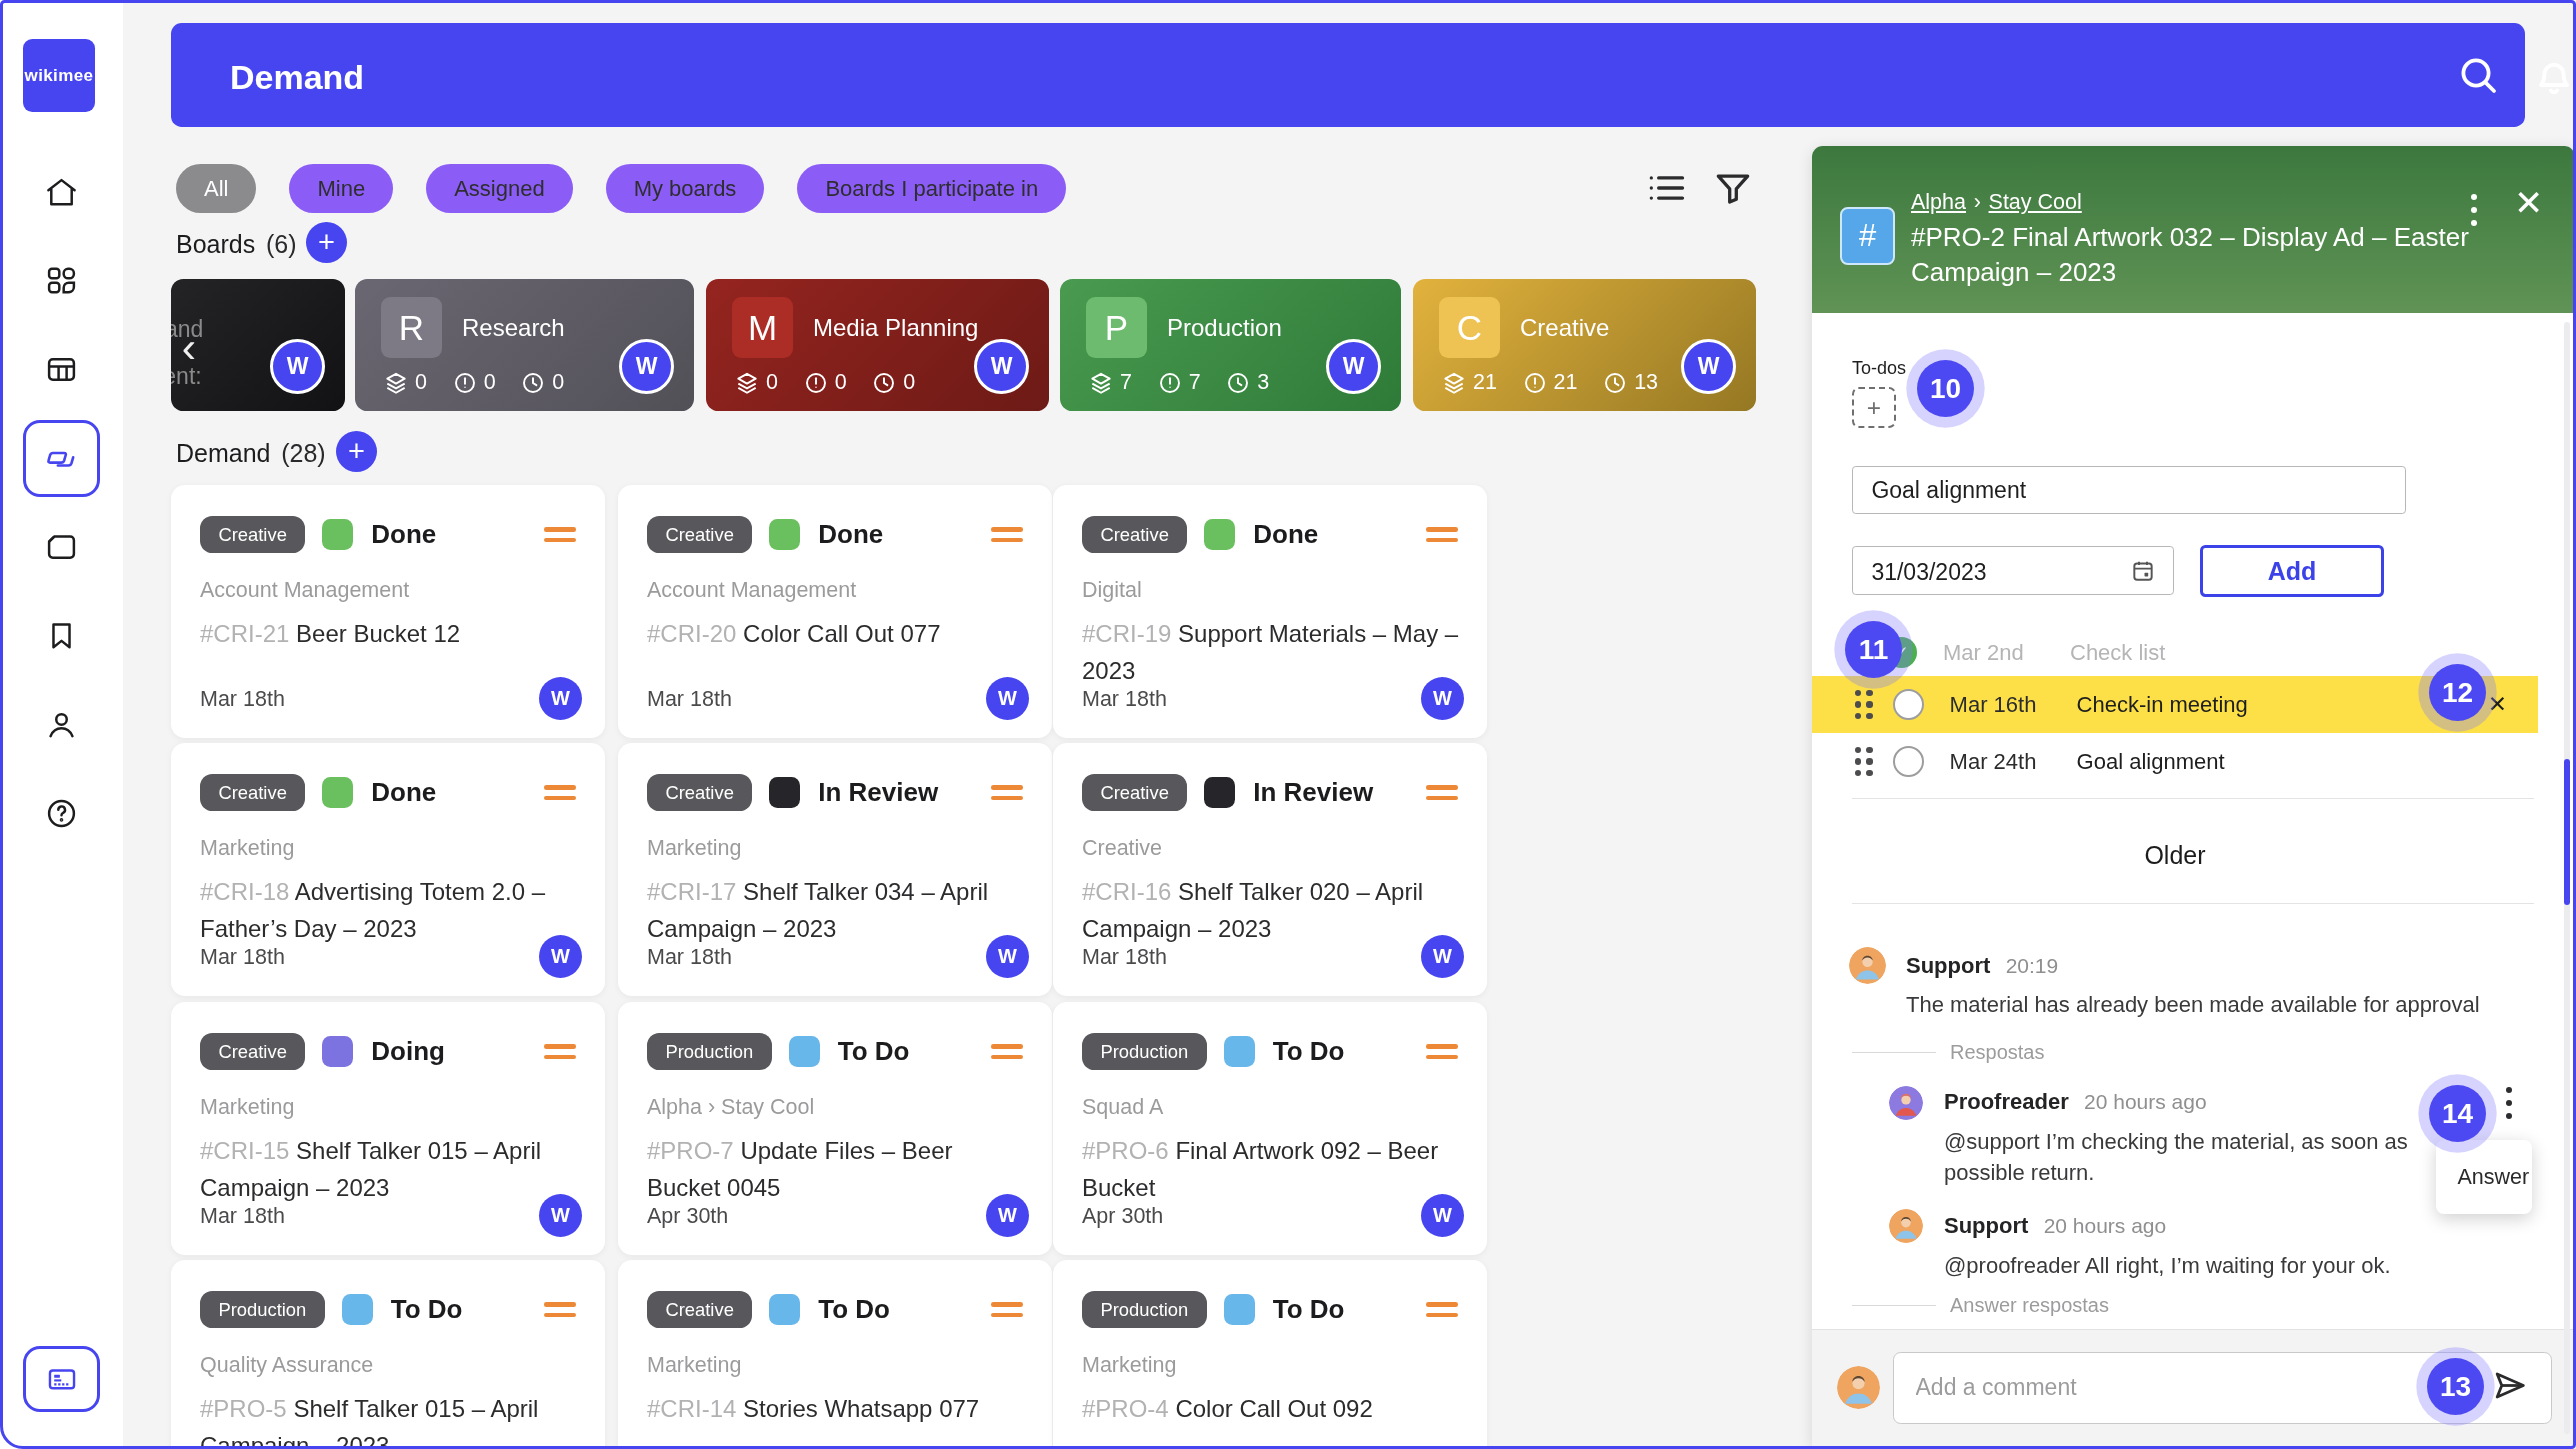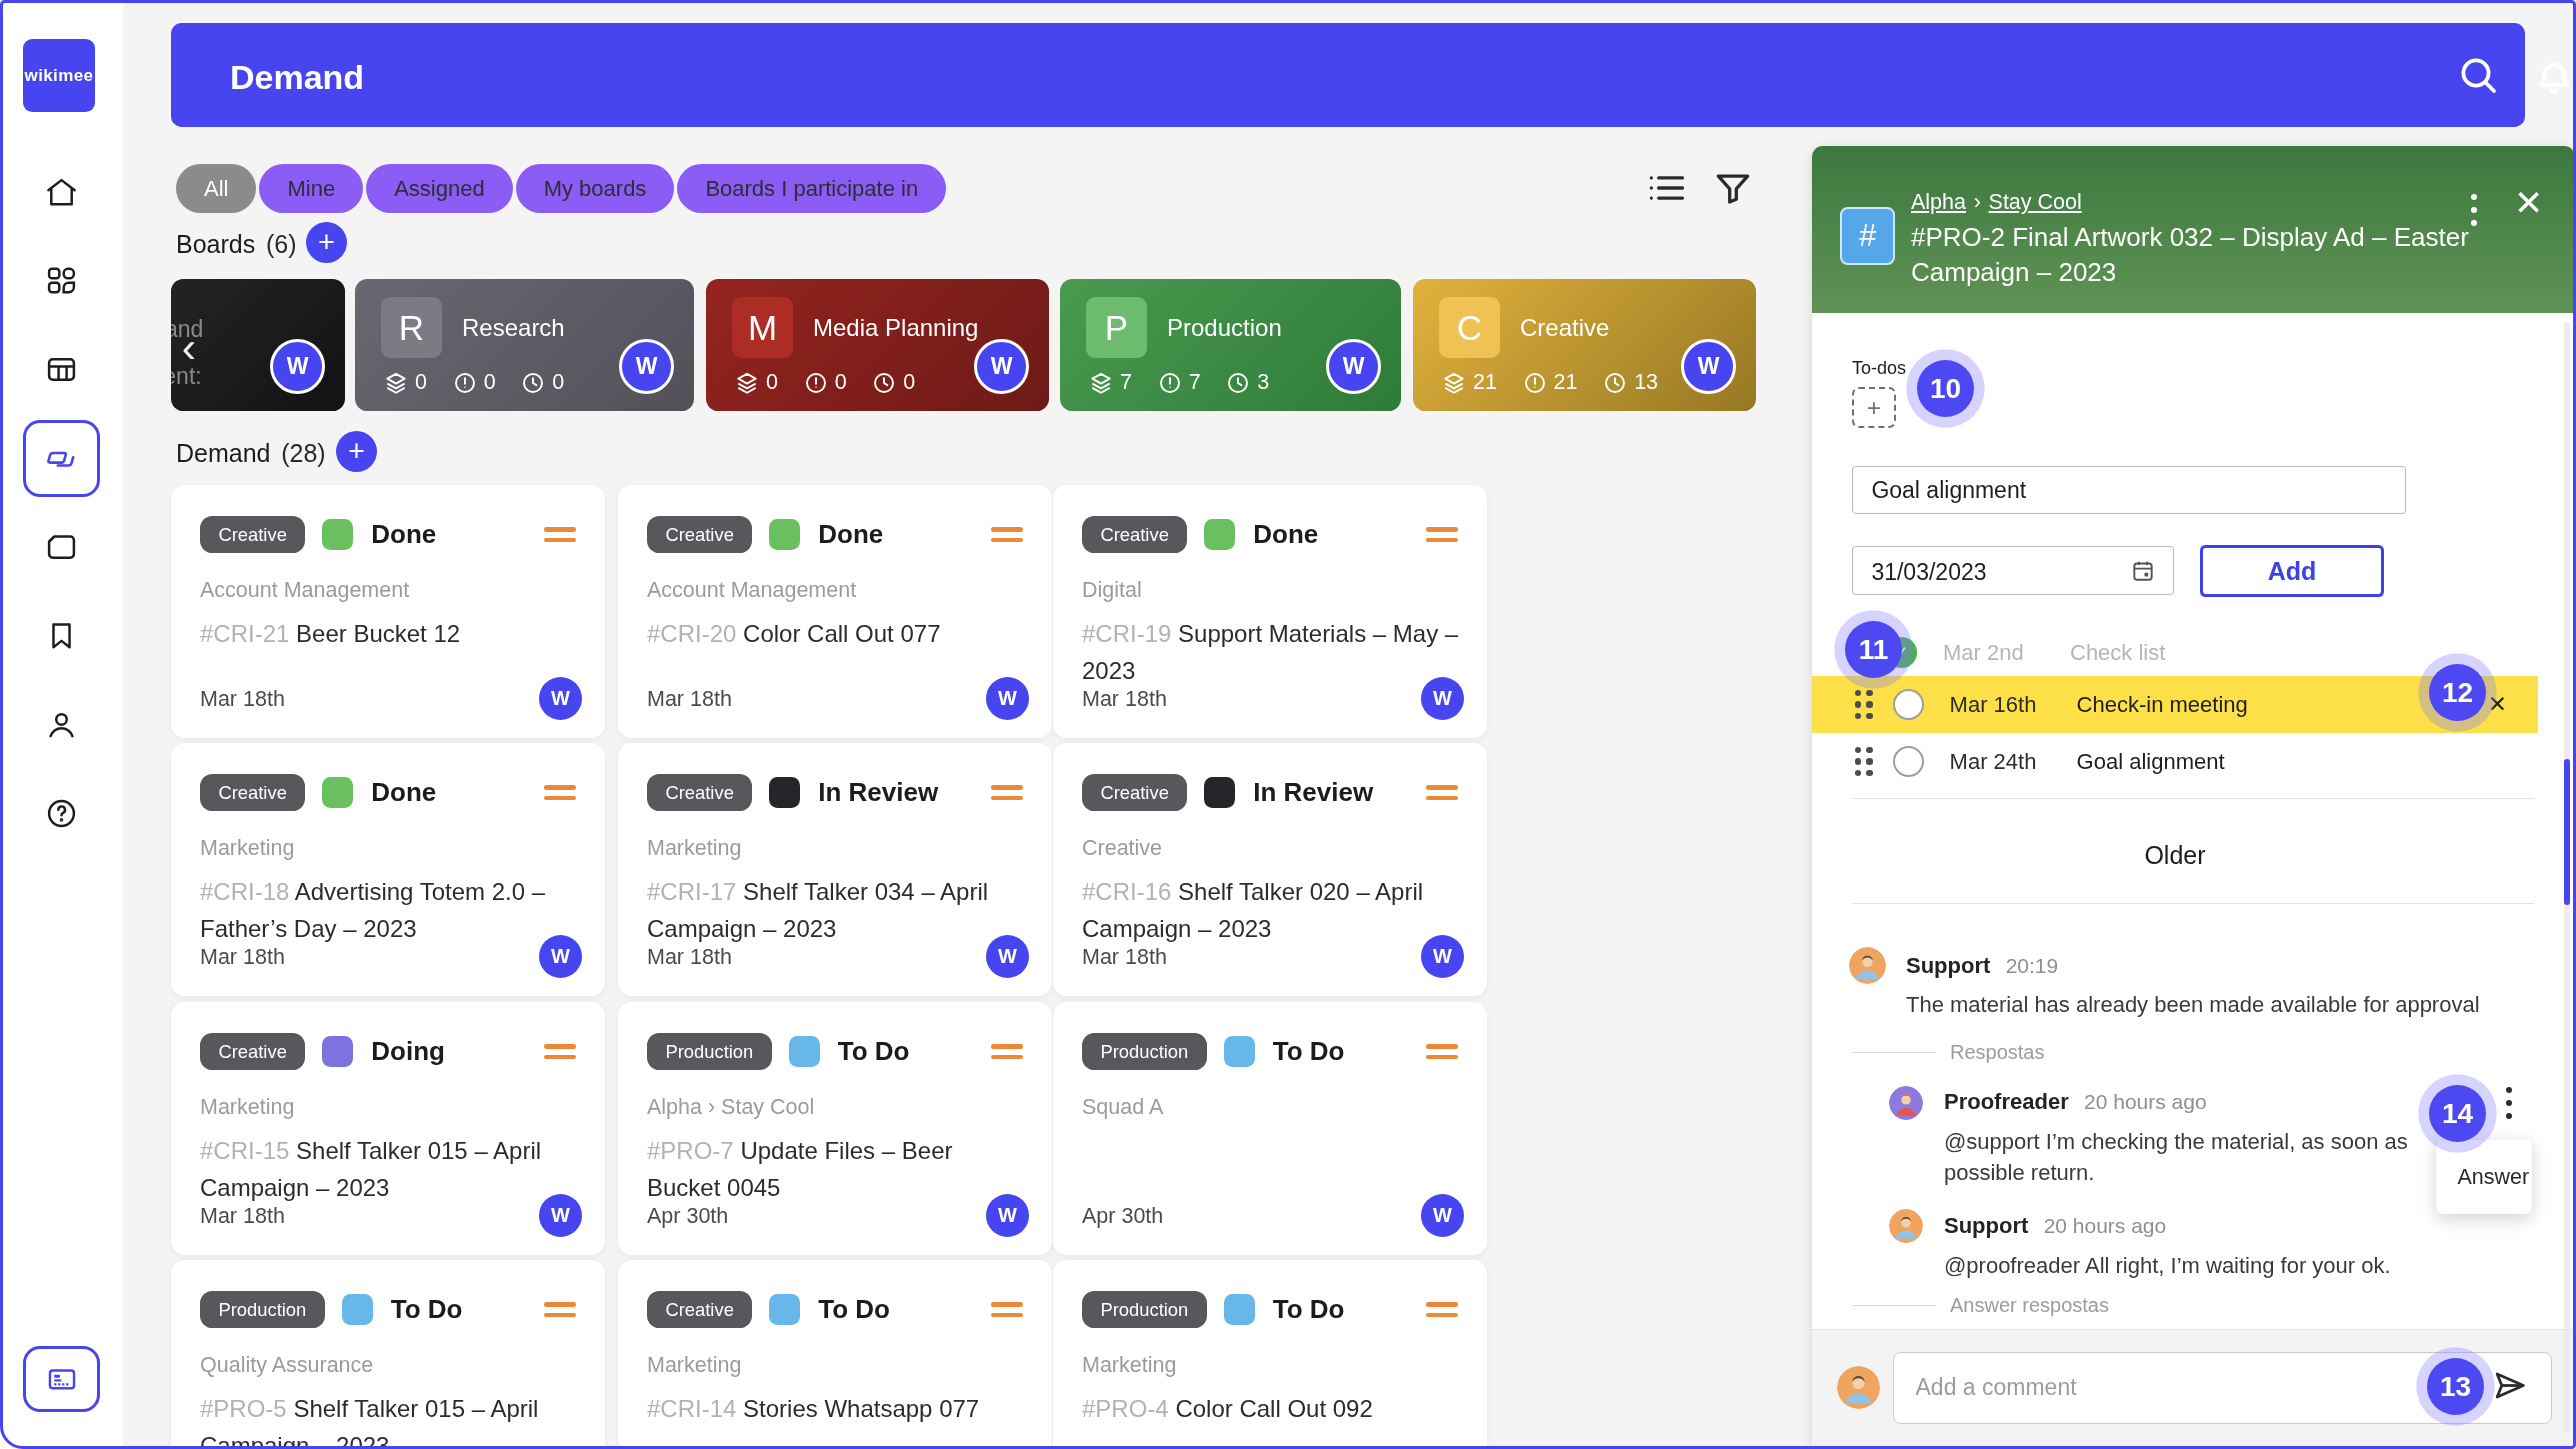--- a/index.html
+++ b/index.html
@@ -22,21 +22,21 @@
     display:flex; align-items:center; justify-content:center; color:#4645f0; }
   .bottom-box svg { width:34px; height:34px; }
 
   
   .header { position:absolute; left:171px; top:23px; width:2354px; height:104px; background:#4645f0; border-radius:10.7px; z-index:4; }
   .header-title { position:absolute; left:59px; top:35px; color:#fff; font-size:34px; font-weight:600; }
   .hd-ic { position:absolute; top:52px; width:48px; height:48px; color:#fff; transform:translateY(-50%); }
   .hd-ic svg { width:48px; height:48px; }
 
   
-  .tabs { position:absolute; left:176px; top:164px; display:flex; gap:3px; }
+  .tabs { position:absolute; left:176px; top:164px; display:flex; gap:33px; }
   .tab { height:49px; padding:0 28px; border-radius:24.5px; background:#8b5cf6; color:#2e2e30; font-size:22px;
     display:flex; align-items:center; white-space:nowrap; }
   .tab.active { background:#8b8b8d; color:#ffffff; }
   .view-ic { position:absolute; top:166px; width:44px; height:44px; color:#2b2b2d; }
   .view-ic svg { width:44px; height:44px; }
 
   
   .sec-label { position:absolute; font-size:25px; color:#1c1c1e; font-weight:500; }
   .sec-count { font-weight:400; color:#2a2a2c; margin-left:10.7px; }
   .plus-btn { position:absolute; width:41px; height:41px; border-radius:50%; background:#4645f0; color:#fff;
@@ -516,20 +516,21 @@
     <div class="trow">
         <span class="board-chip">Production</span>
         <span class="status-dot" style="background: rgb(104, 183, 234);"></span>
         <span class="status-label">To Do</span>
         <span class="hamburger-icon">
           <i></i>
           <i></i>
         </span>
       </div>
     <div class="tcard-cat">Squad A</div>
+    <div class="tcard-title"><span class="tid">#PRO-6</span> <span class="tname">Final Artwork 092 – Beer Bucket</span></div>
     <div class="tcard-date">Apr 30th</div>
     <span class="w-avatar">W</span>
   </div>
 
   <div class="tcard" style="left:171px; top:1260px;">
     <div class="trow">
         <span class="board-chip">Production</span>
         <span class="status-dot" style="background: rgb(104, 183, 234);"></span>
         <span class="status-label">To Do</span>
         <span class="hamburger-icon">

